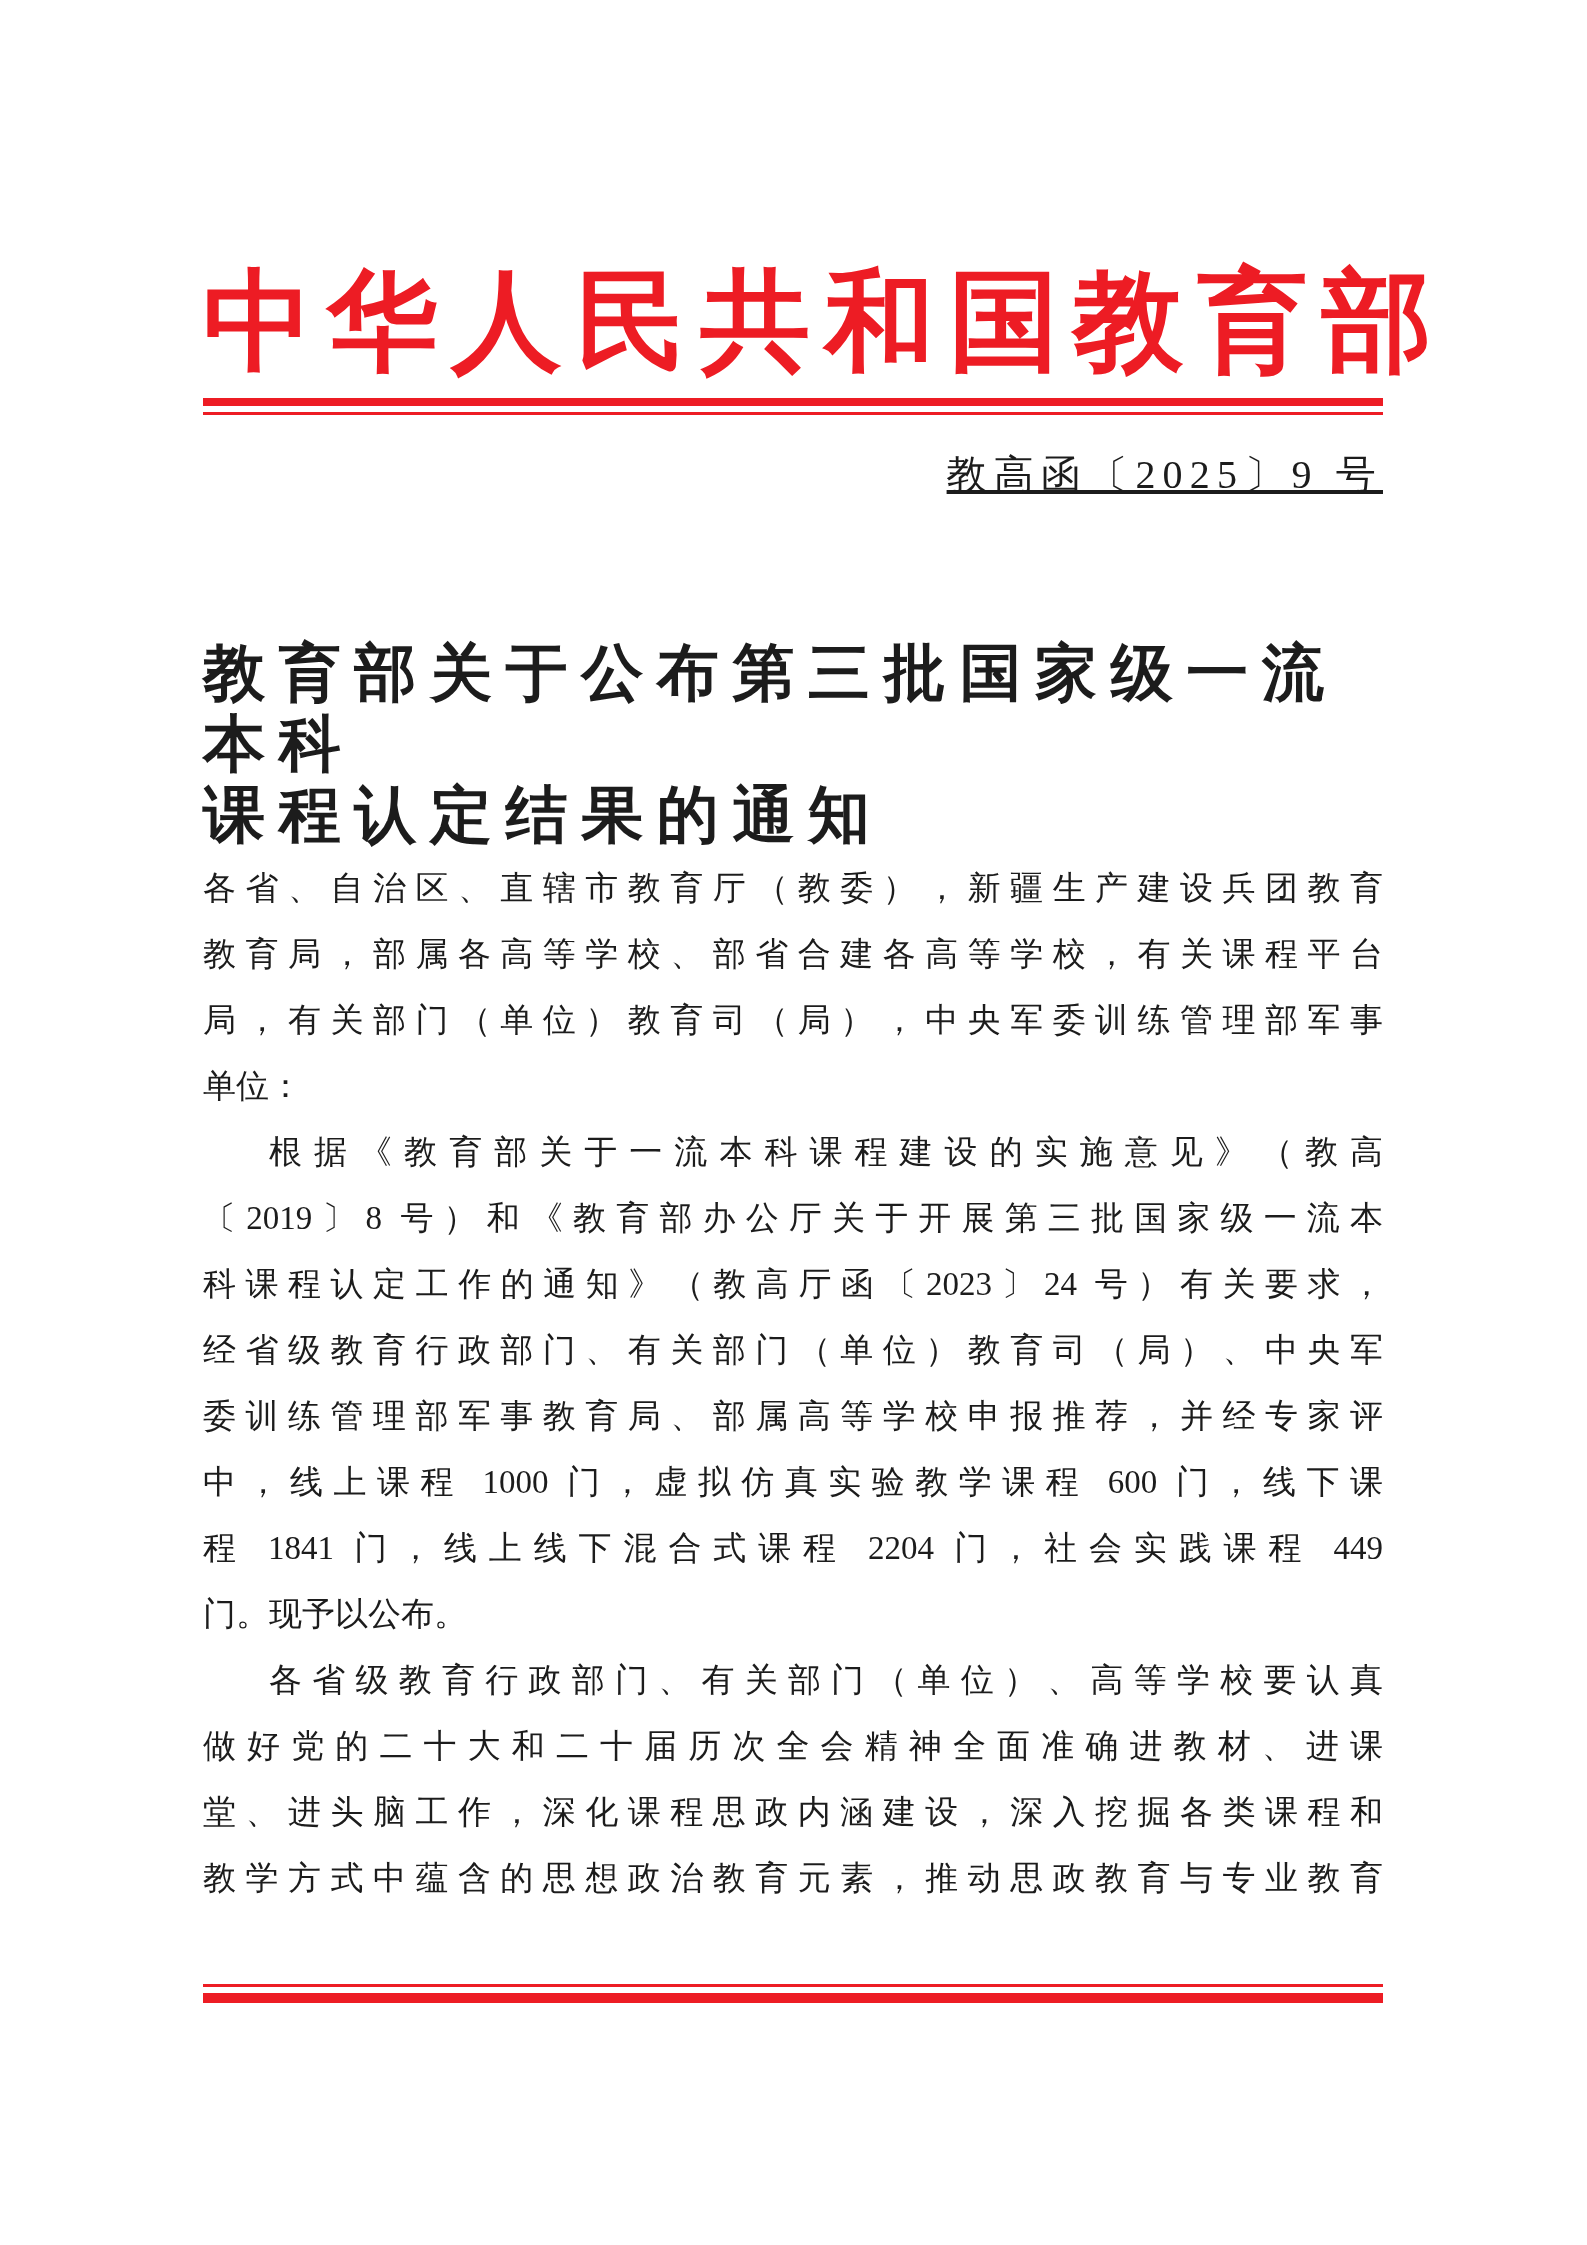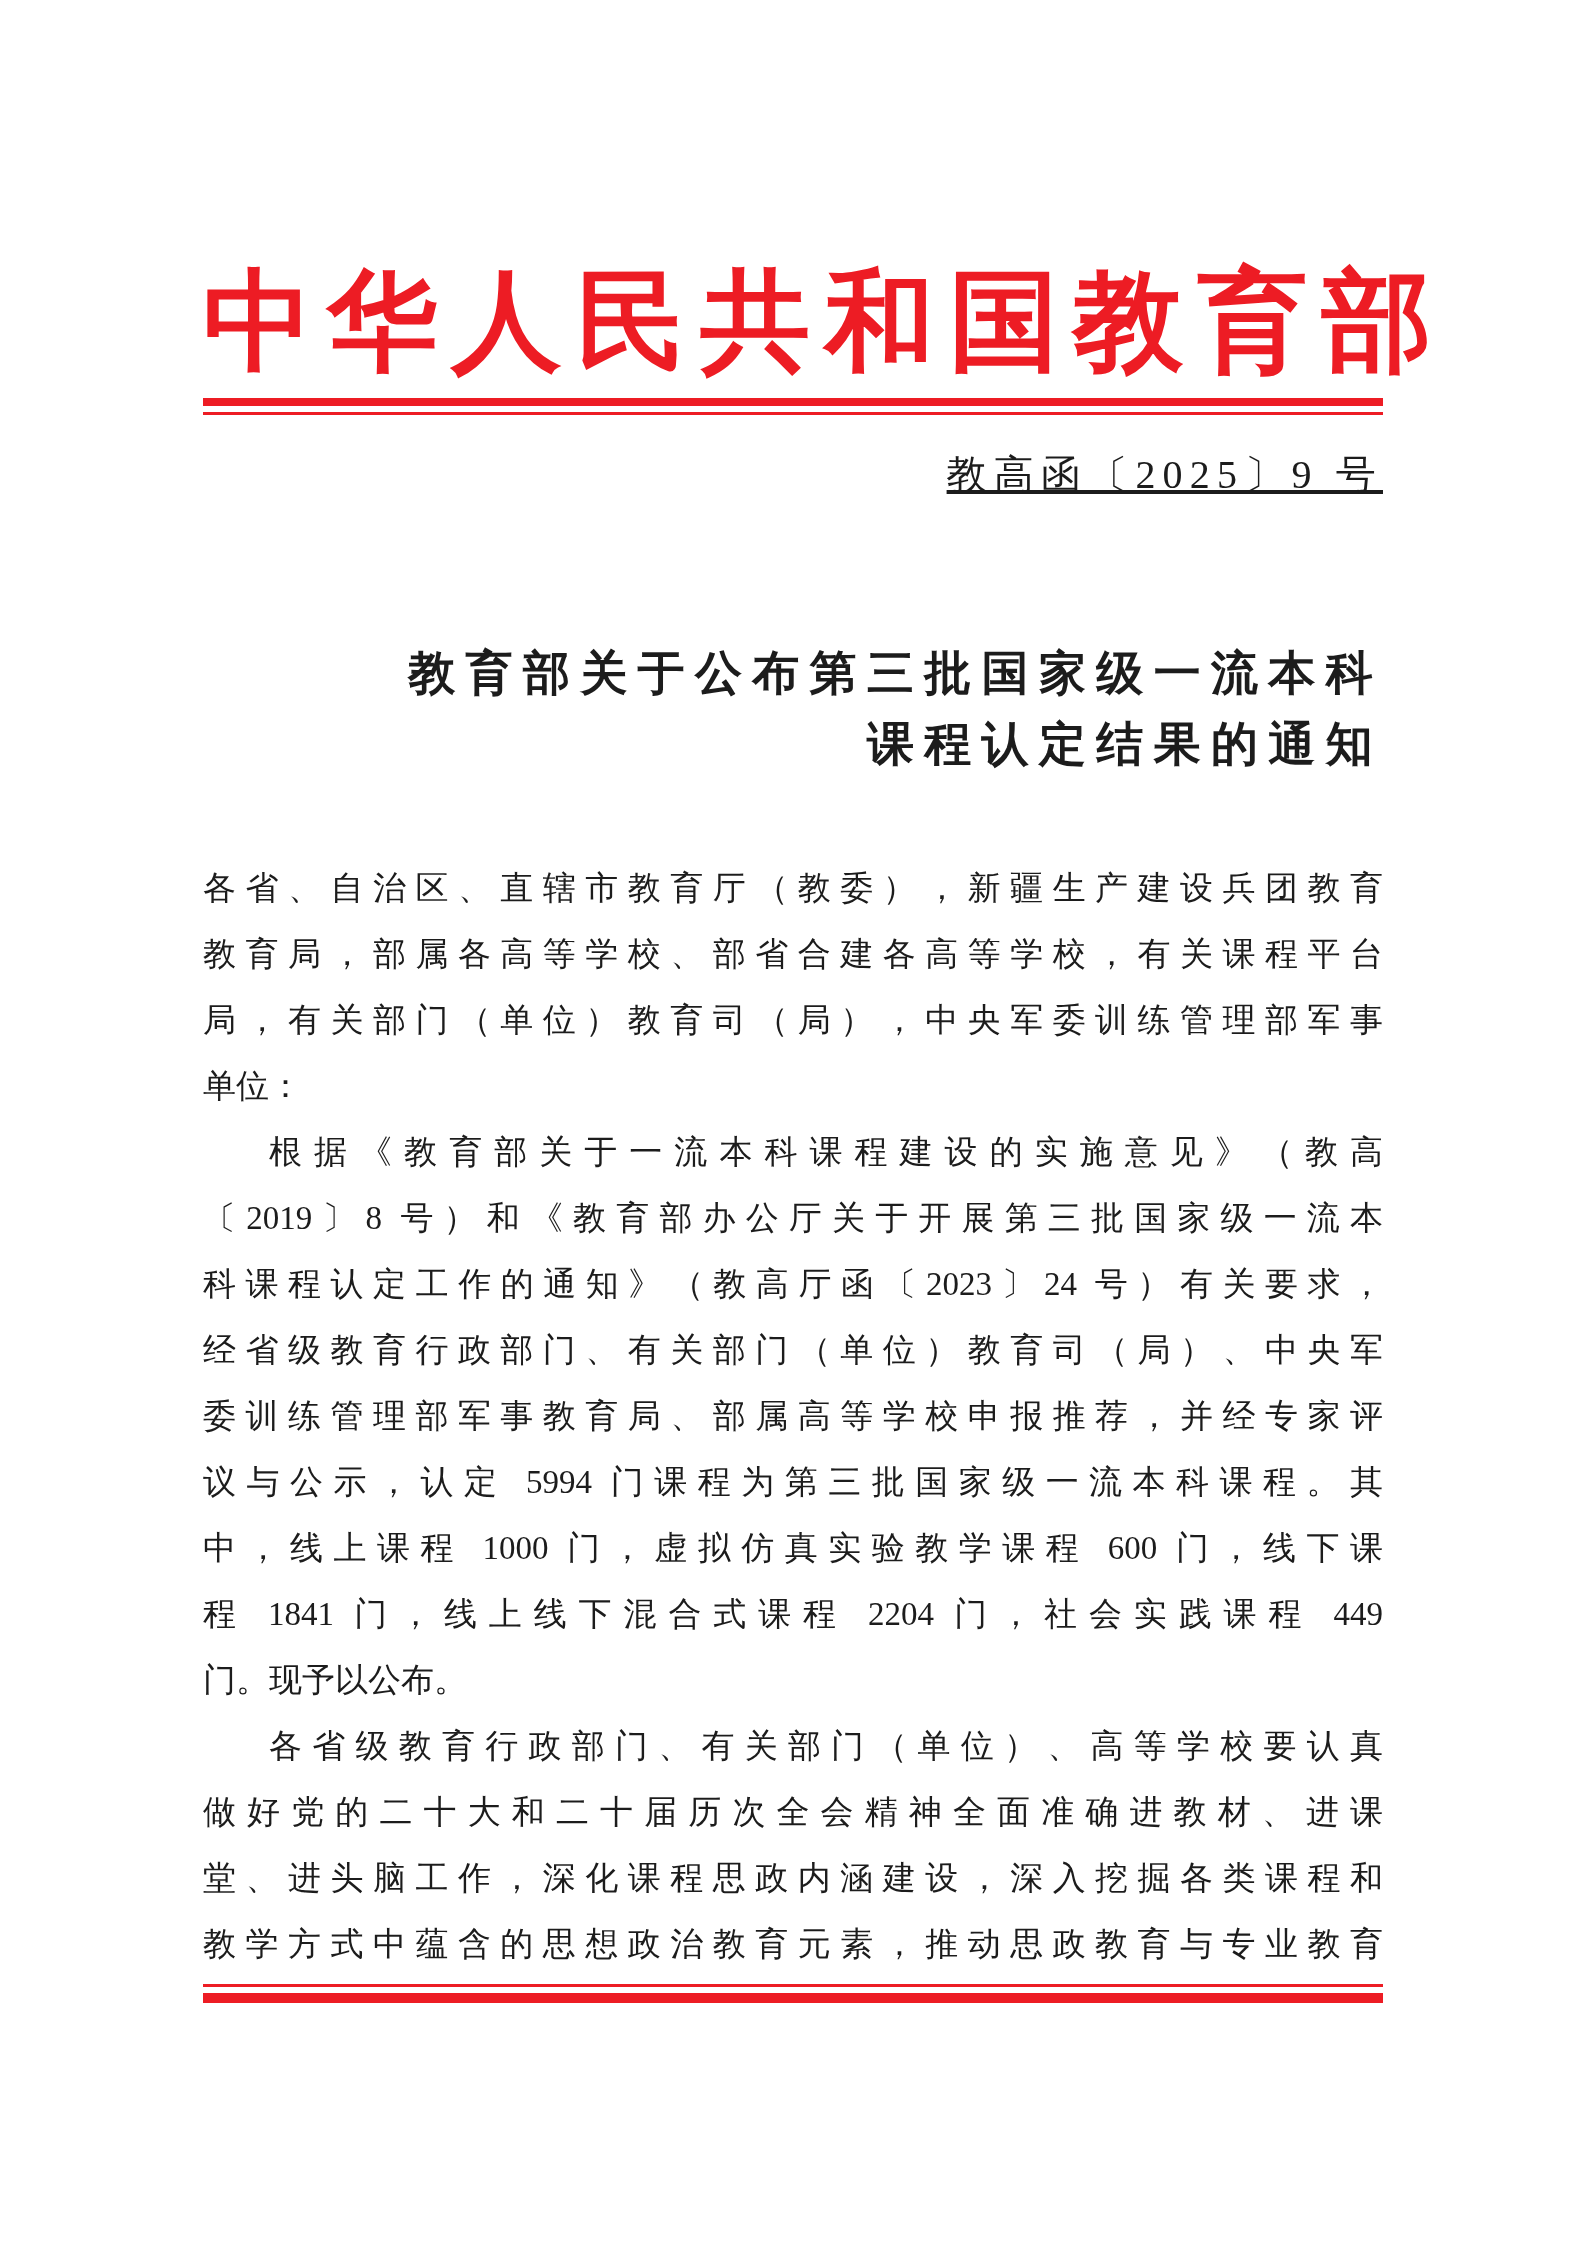--- a/index.html
+++ b/index.html
@@ -51,22 +51,22 @@
     text-align: right;
     font-size: 40px;
     letter-spacing: 0.18em;
     white-space: nowrap;
     text-decoration: underline;
   }
 
   
   .doc-title {
     top: 638px;
-    text-align: right;
-    font-size: 47px;
+    text-align: left;
+    font-size: 62px;
     font-weight: bold;
     line-height: 71px;
     letter-spacing: 0.22em;
   }
 
   
   .doc-body {
     top: 855px;
     font-size: 33px;
     line-height: 66px;
@@ -110,21 +110,20 @@
       <div class="body-line">局，有关部门（单位）教育司（局），中央军委训练管理部军事</div>
       <div class="body-line para-end">单位：</div>
     </div>
 
     <div>
       <div class="body-line indent">根据《教育部关于一流本科课程建设的实施意见》（教高</div>
       <div class="body-line">〔2019〕8 号）和《教育部办公厅关于开展第三批国家级一流本</div>
       <div class="body-line">科课程认定工作的通知》（教高厅函〔2023〕24 号）有关要求，</div>
       <div class="body-line">经省级教育行政部门、有关部门（单位）教育司（局）、中央军</div>
       <div class="body-line">委训练管理部军事教育局、部属高等学校申报推荐，并经专家评</div>
-      <div class="body-line">议与公示，认定 5994 门课程为第三批国家级一流本科课程。其</div>
       <div class="body-line">中，线上课程 1000 门，虚拟仿真实验教学课程 600 门，线下课</div>
       <div class="body-line">程 1841 门，线上线下混合式课程 2204 门，社会实践课程 449</div>
       <div class="body-line para-end">门。现予以公布。</div>
     </div>
 
     <div>
       <div class="body-line indent">各省级教育行政部门、有关部门（单位）、高等学校要认真</div>
       <div class="body-line">做好党的二十大和二十届历次全会精神全面准确进教材、进课</div>
       <div class="body-line">堂、进头脑工作，深化课程思政内涵建设，深入挖掘各类课程和</div>
       <div class="body-line">教学方式中蕴含的思想政治教育元素，推动思政教育与专业教育</div>

